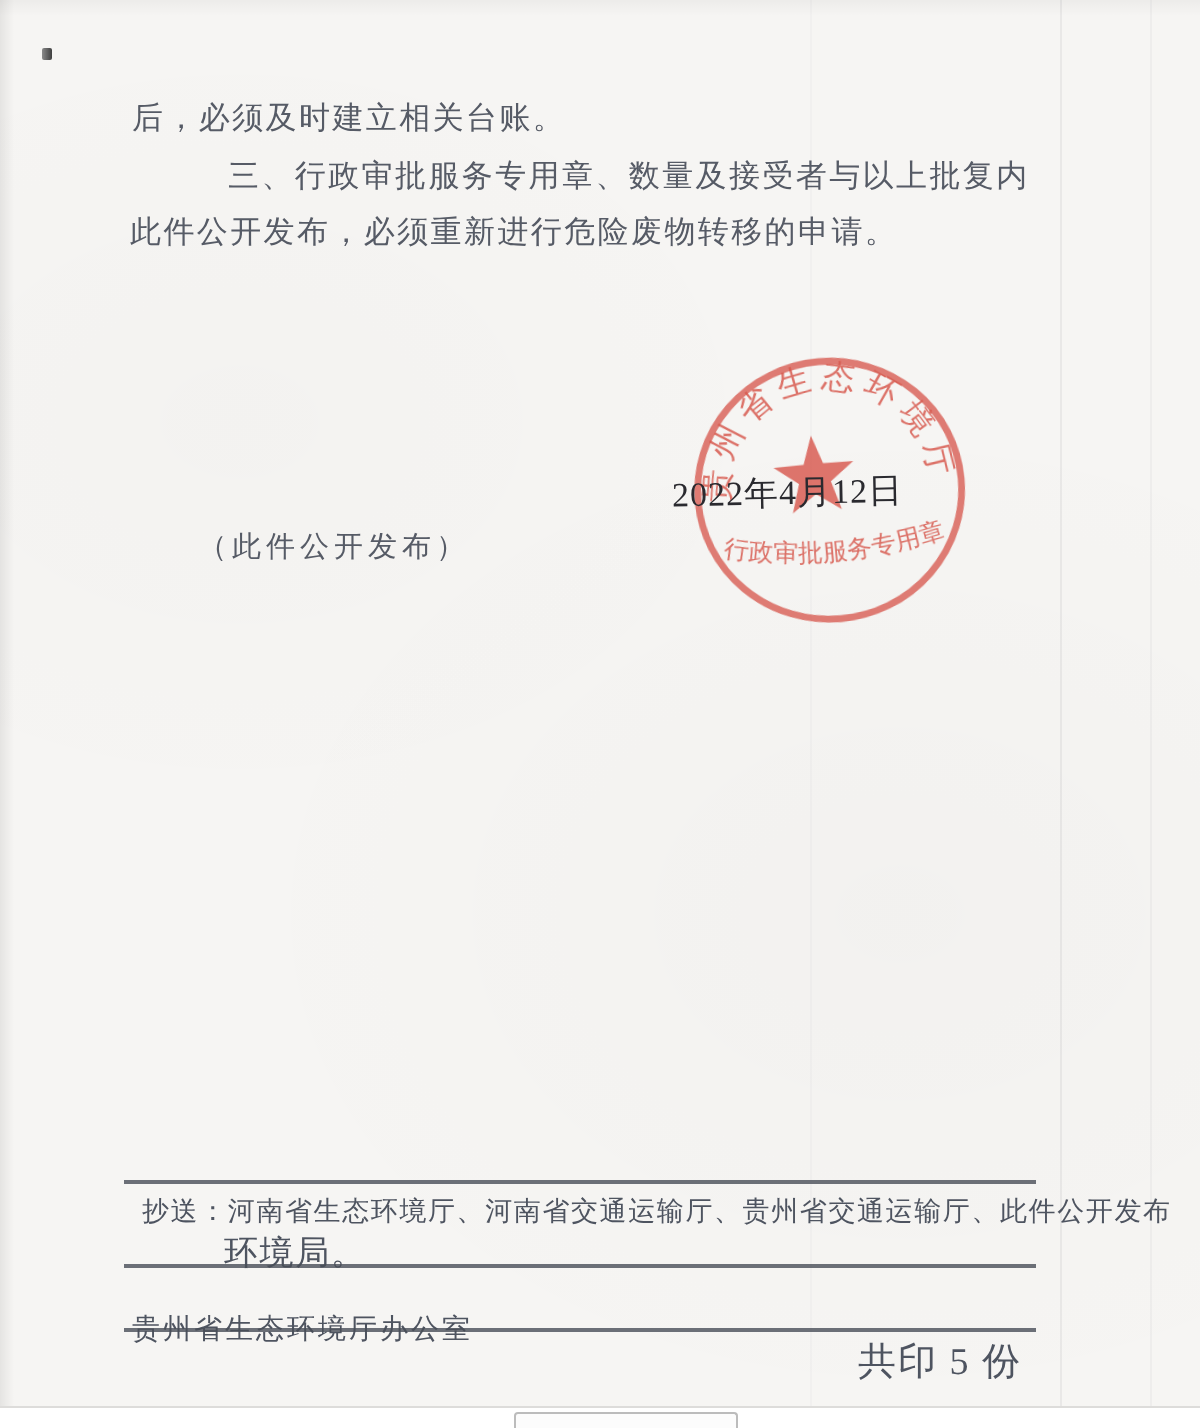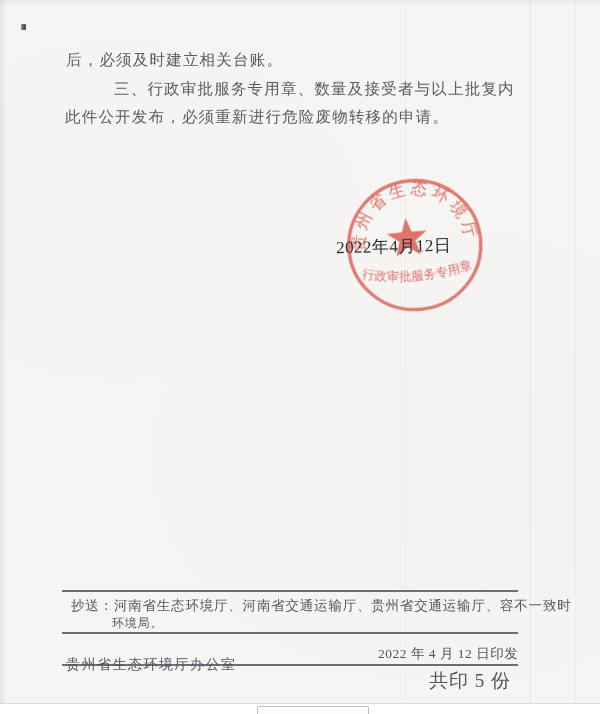--- a/index.html
+++ b/index.html
@@ -52,21 +52,21 @@
     font-size:17px;letter-spacing:0.5px;white-space:nowrap;
     transform:rotate(-1.2deg);z-index:5;
   }
   
   .rule{position:absolute;left:62px;width:456px;height:1.5px;background:rgba(72,77,88,0.8);}
   .r1{top:590px;height:1.8px;}
   .r2{top:632px;}
   .r3{top:664px;}
   .cc1{position:absolute;left:71px;top:597px;color:#4e5460;font-size:13.5px;
        letter-spacing:0.8px;white-space:nowrap;}
-  .cc2{position:absolute;left:112px;top:615px;color:#4e5460;font-size:12px;
+  .cc2{position:absolute;left:112px;top:615px;color:#4e5460;font-size:17px;
        letter-spacing:0.8px;white-space:nowrap;}
   .office{position:absolute;left:66px;top:656px;color:#4e5460;font-size:14px;
        letter-spacing:1.5px;white-space:nowrap;}
   .printdate{position:absolute;left:378px;top:645px;color:#4e5460;font-size:13.5px;
        letter-spacing:0.5px;white-space:nowrap;}
   .copies{position:absolute;left:429px;top:668px;color:#4e5460;font-size:19px;
        letter-spacing:1px;white-space:nowrap;}
 </style>
 </head>
 <body>
@@ -76,41 +76,41 @@
   <div class="edge-left"></div>
   <div class="scanline a"></div>
   <div class="scanline b"></div>
   <div class="scanline c"></div>
   <div class="speck"></div>
 
   <div class="bodyline bl0">后，必须及时建立相关台账。</div>
   <div class="bodyline bl1">三、行政审批服务专用章、数量及接受者与以上批复内</div>
   <div class="bodyline bl2">此件公开发布，必须重新进行危险废物转移的申请。</div>
 
+  <div class="publish-note">（此件公开发布）</div>
 
   <svg class="seal" viewBox="0 0 140 140" xmlns="http://www.w3.org/2000/svg">
     <ellipse cx="69" cy="68" rx="66" ry="64.5" fill="none" stroke="rgba(213,77,66,0.78)" stroke-width="3.4"></ellipse>
     <polygon points="62,40 66.9,54.2 82,54.5 70,63.6 74.3,78 62,69.4 49.7,78 54,63.6 42,54.5 57.1,54.2" fill="rgba(213,77,66,0.82)"></polygon>
     <defs>
       <path id="arcTop" d="M21.1,85.4 A51,51 0 1 1 116.9,85.4" fill="none"></path>
       <path id="arcBottom" d="M12,96 A240,240 0 0 0 126,96" fill="none"></path>
     </defs>
     <text font-size="16.5" letter-spacing="4" fill="rgba(213,77,66,0.85)" font-family="Liberation Serif, DejaVu Serif, serif">
       <textPath href="#arcTop" xlink:href="#arcTop" startOffset="50%" text-anchor="middle">贵州省生态环境厅</textPath>
     </text>
     <text font-size="12.5" letter-spacing="0" fill="rgba(213,77,66,0.85)" font-family="Liberation Serif, DejaVu Serif, serif">
       <textPath href="#arcBottom" xlink:href="#arcBottom" startOffset="50%" text-anchor="middle">行政审批服务专用章</textPath>
     </text>
   </svg>
 
   <div class="date-stamp">2022年4月12日</div>
 
   <div class="rule r1"></div>
-  <div class="cc1">抄送：河南省生态环境厅、河南省交通运输厅、贵州省交通运输厅、容不一致时</div>
+  <div class="cc1">抄送：河南省生态环境厅、河南省交通运输厅、贵州省交通运输厅、此件公开发布</div>
   <div class="cc2">环境局。</div>
   <div class="rule r2"></div>
   <div class="office">贵州省生态环境厅办公室</div>
-  <div class="printdate">2022 年 4 月 12 日印发</div>
   <div class="rule r3"></div>
   <div class="copies">共印 5 份</div>
 
   <div class="page-slot"></div>
 </div>
 
 </body></html>

